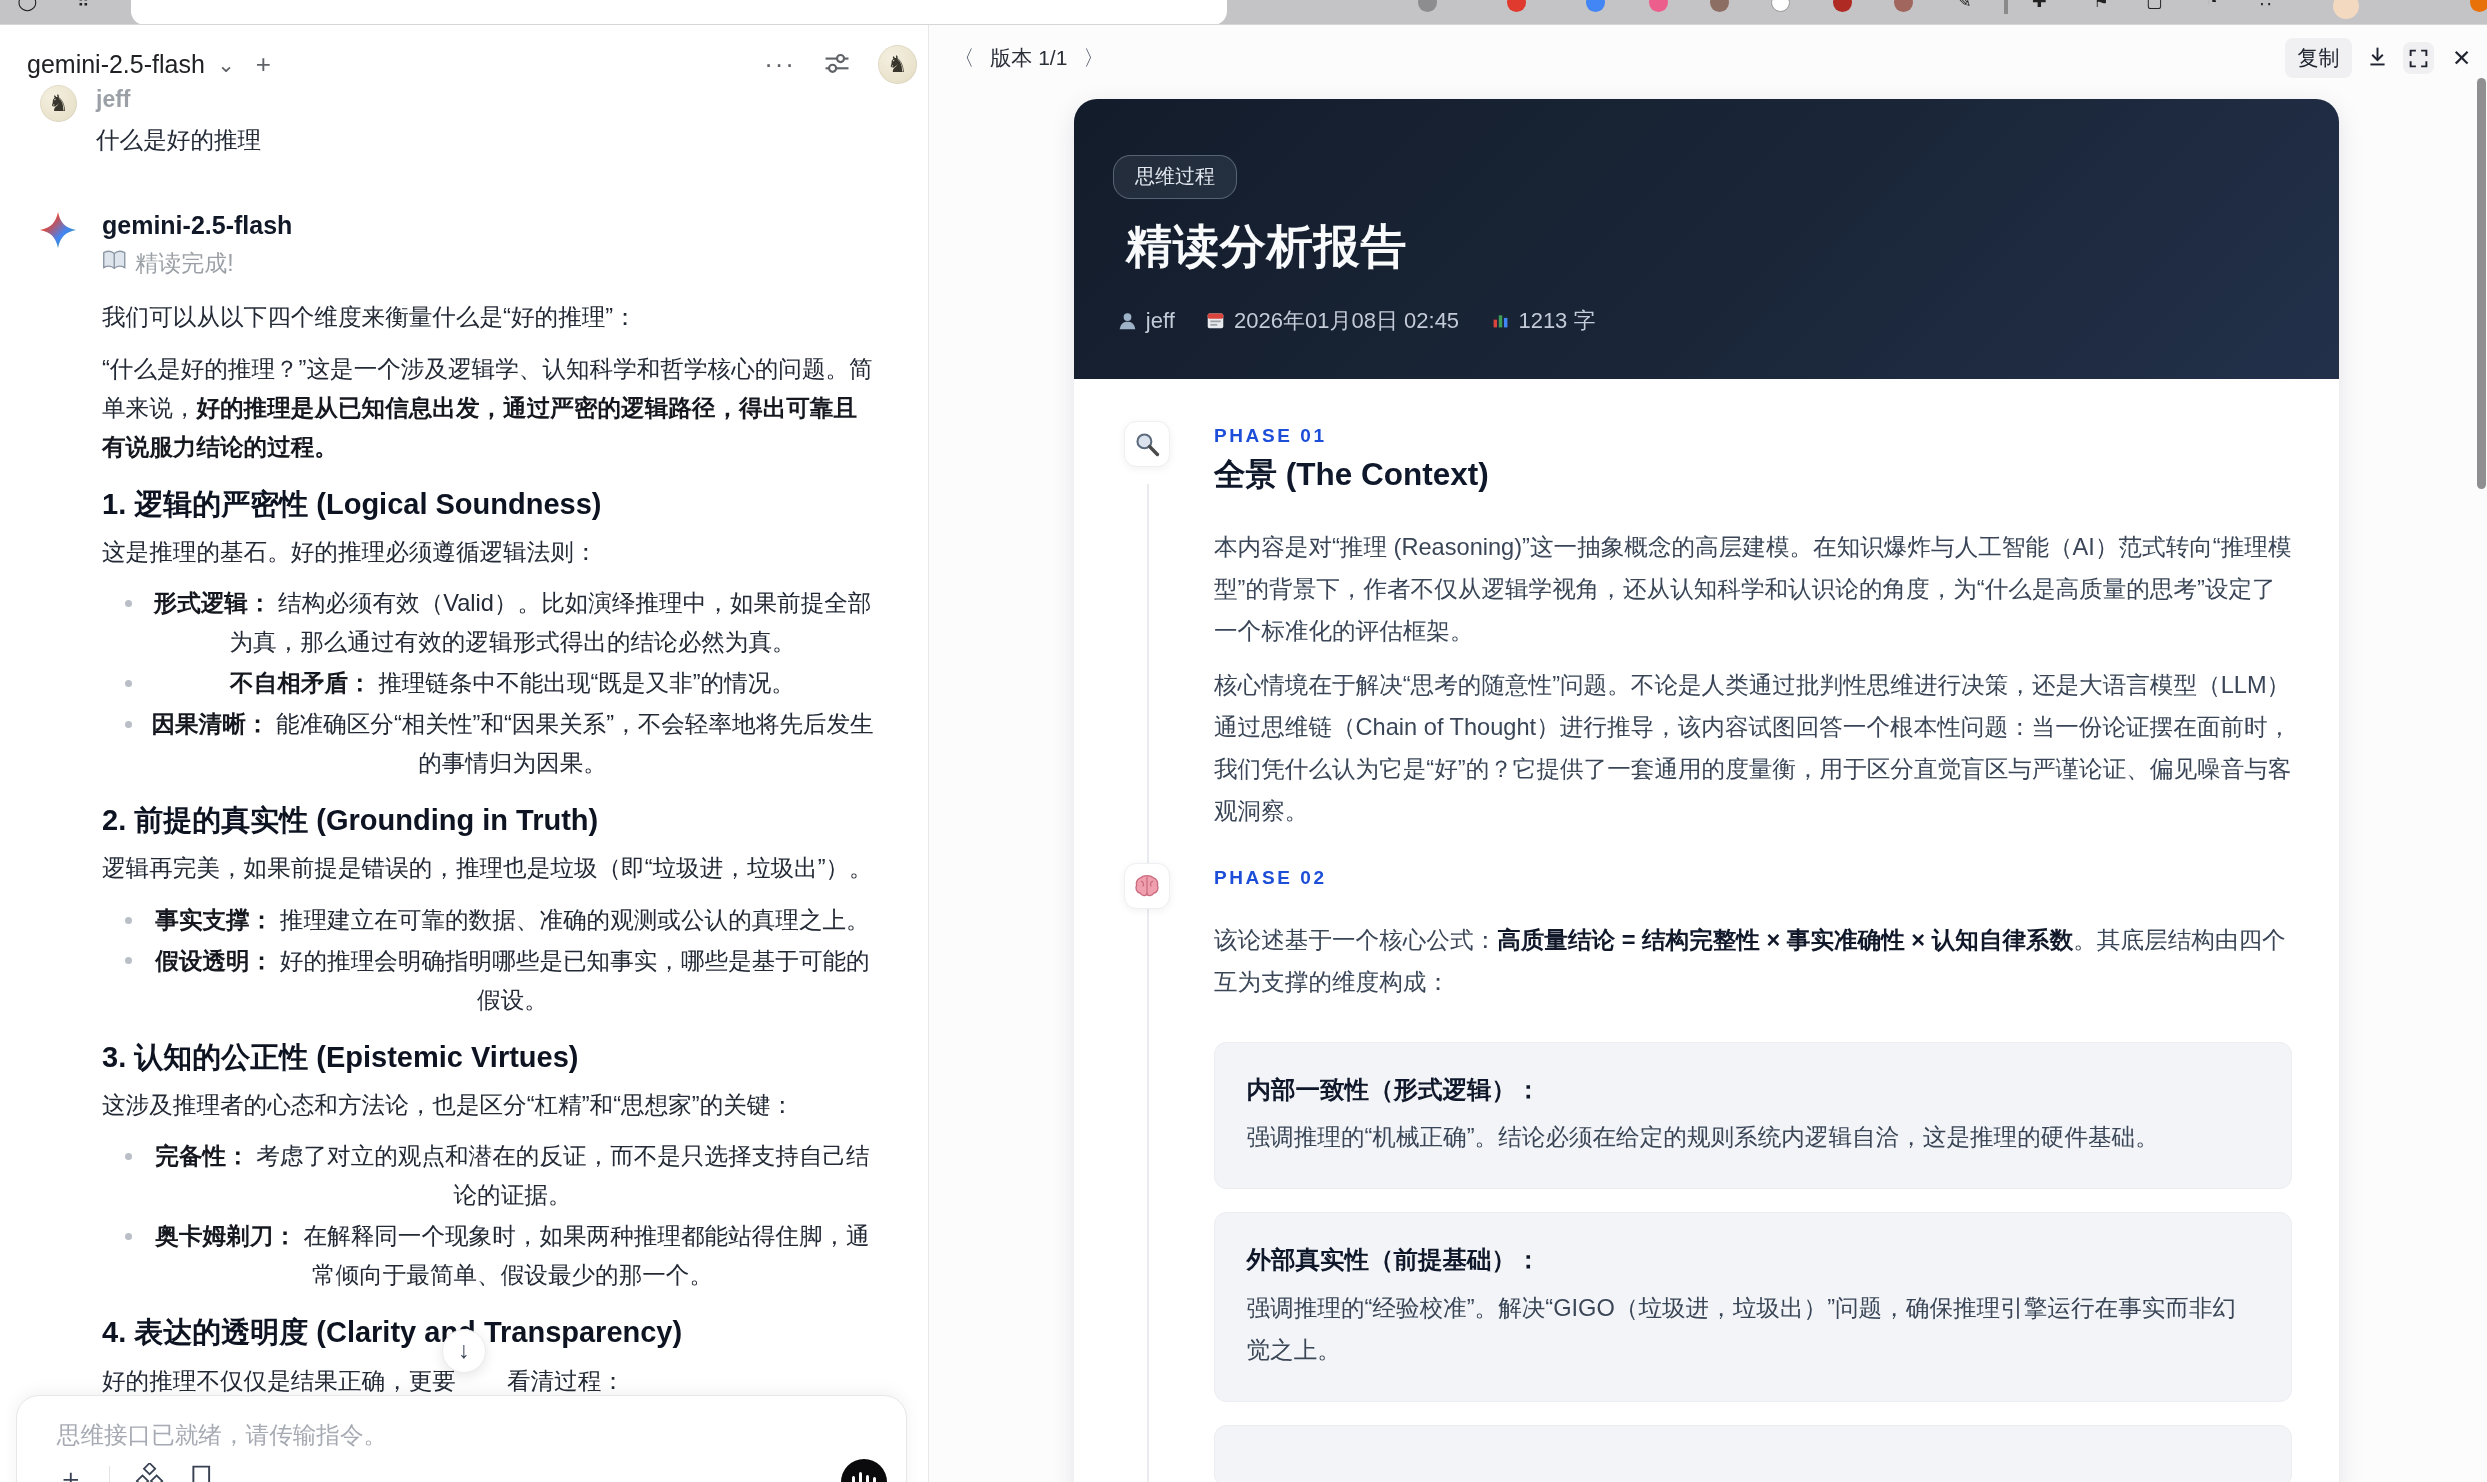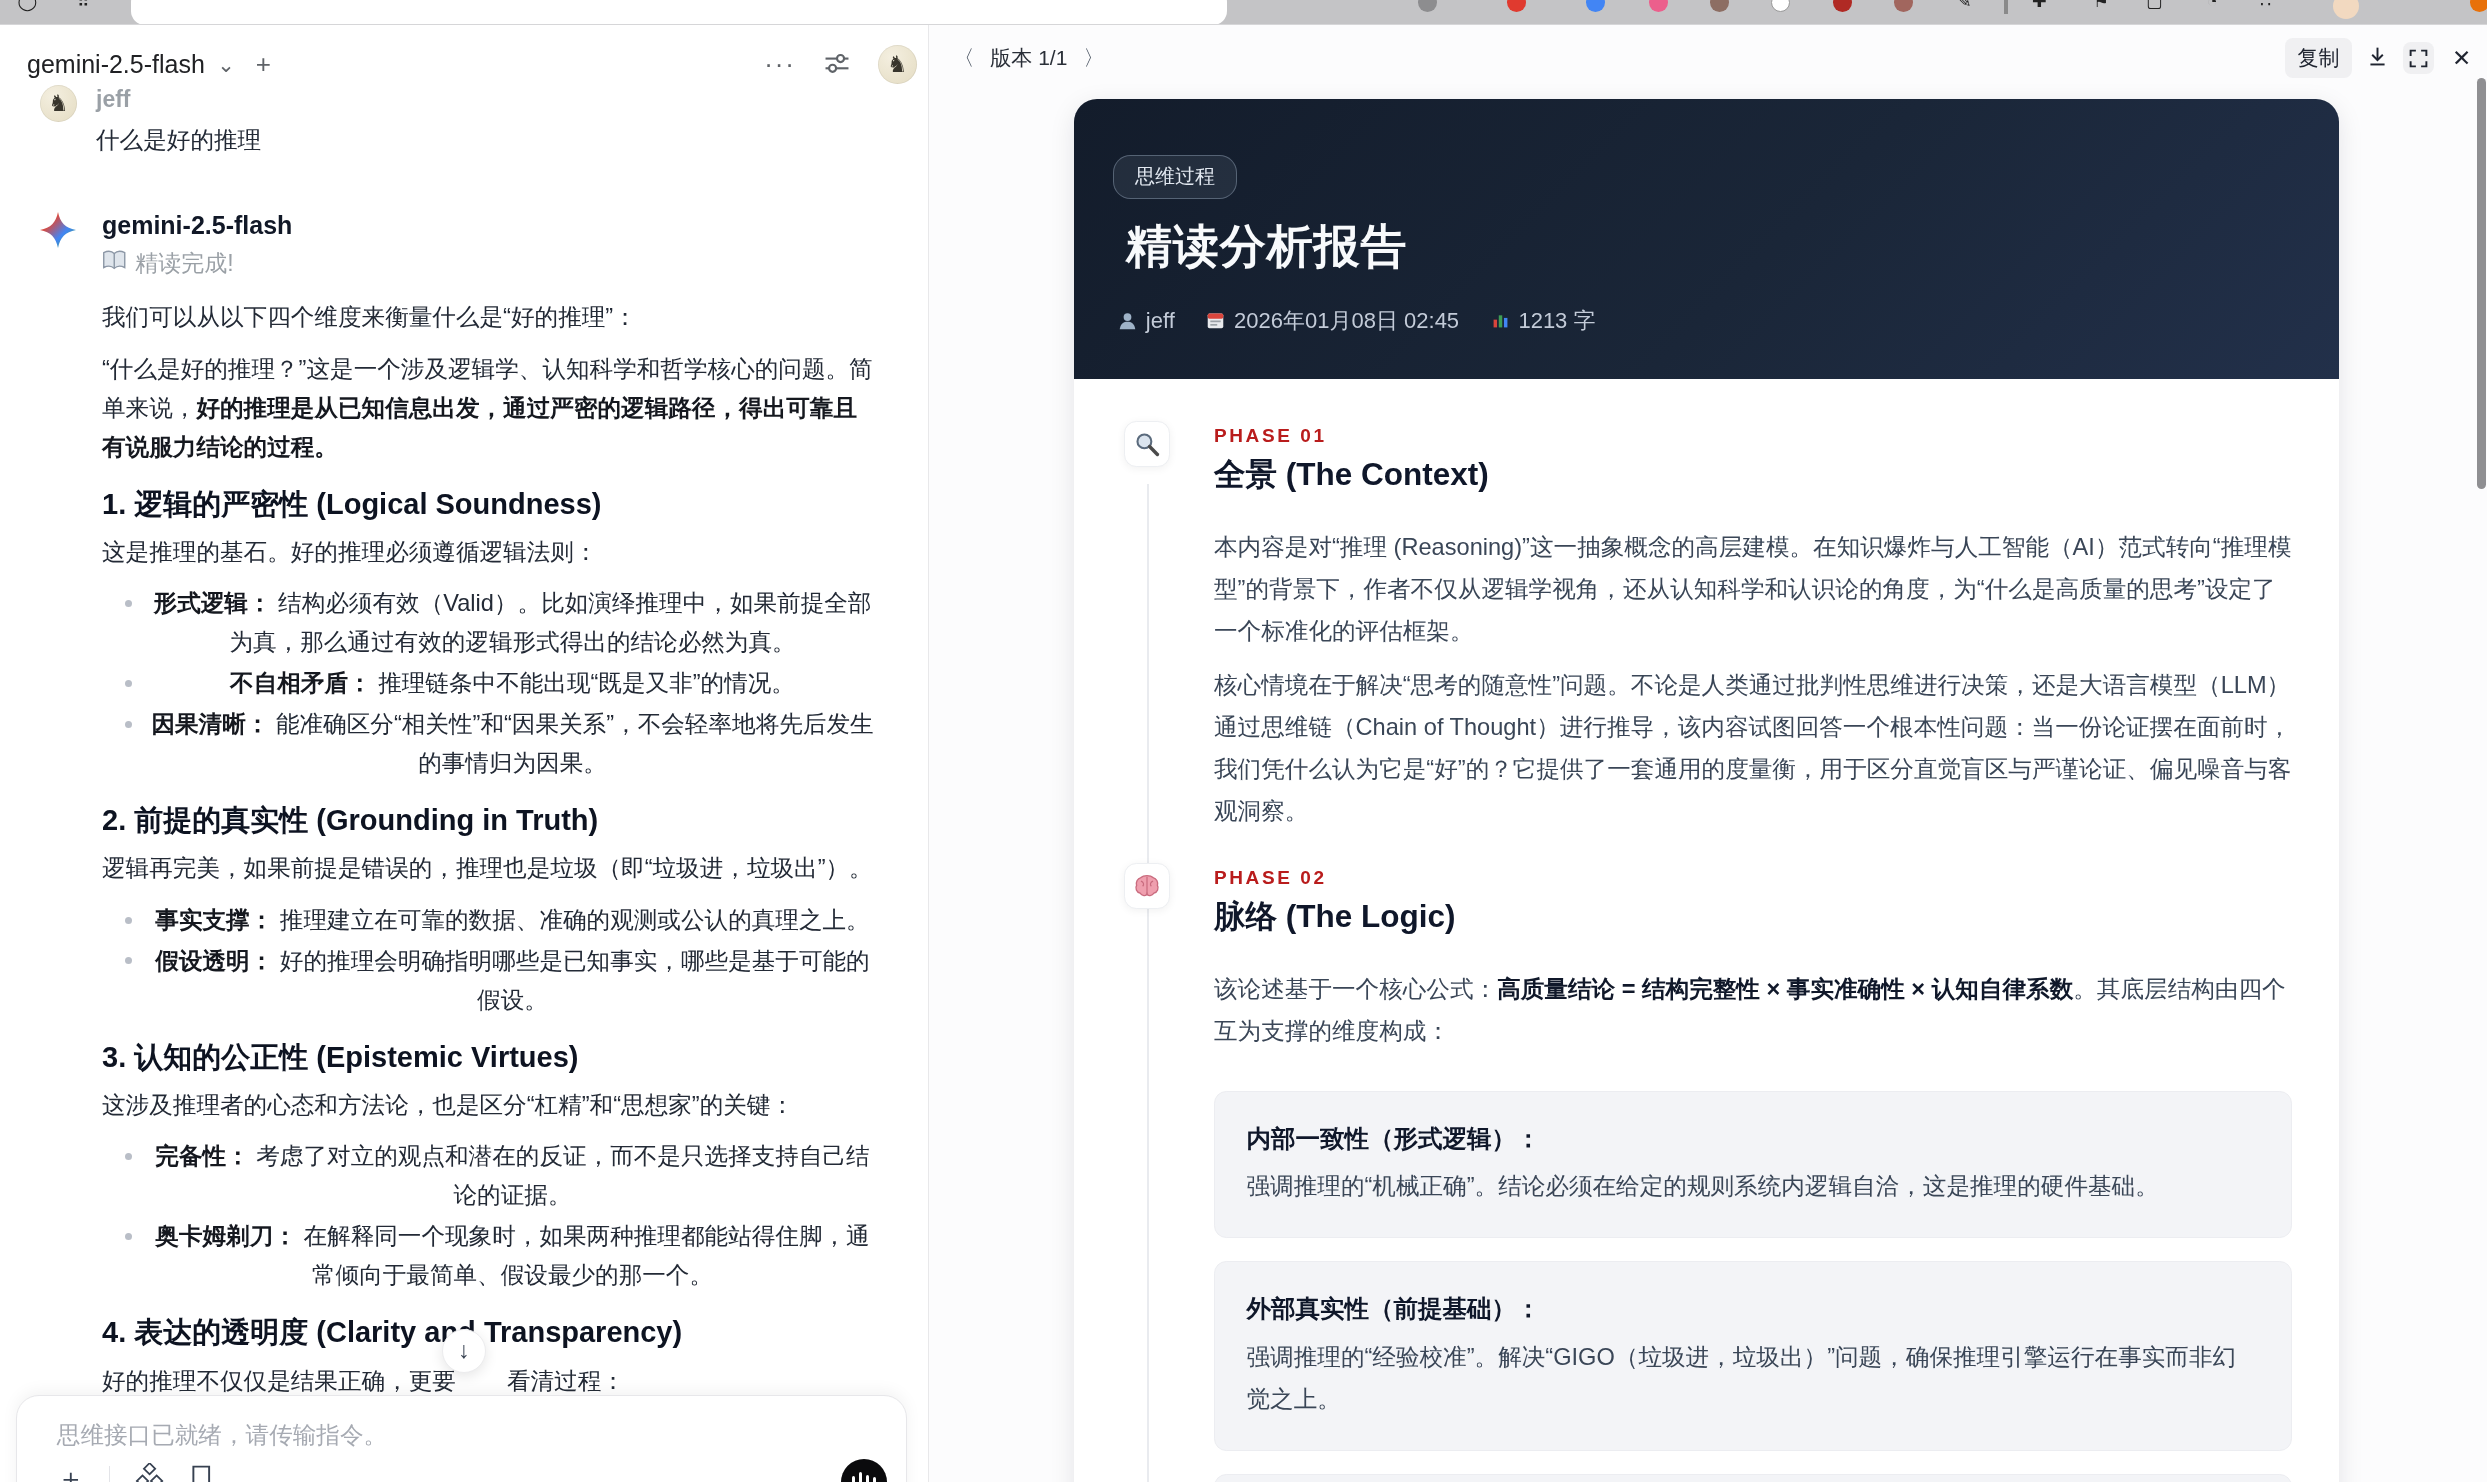--- a/index.html
+++ b/index.html
@@ -105,21 +105,21 @@
   .meta-item { display:flex; align-items:center; gap:8.8px; }
 
   .card-content { position:relative; padding:46px 47px 35px 140px; }
   .timeline { position:absolute; left:73px; top:105px; bottom:0; width:1.8px; background:#e9ebef; }
   .phase { position:relative; }
   .phase + .phase { margin-top:35px; }
   .phase-icon { position:absolute; left:-90px; top:-3.5px; width:46px; height:46px;
     background:#fff; border:0.9px solid #edeff2; border-radius:12.3px;
     box-shadow:0 1.8px 8.8px rgba(0,0,0,.06); display:flex; align-items:center;
     justify-content:center; z-index:2; }
-  .phase-label { font-size:19px; font-weight:700; color:#b91c1c; letter-spacing:2.6px; }
+  .phase-label { font-size:19px; font-weight:700; color:#1d4ed8; letter-spacing:2.6px; }
   .phase-title { margin-top:7px; font-size:31.5px; font-weight:800; color:#0f172a; }
   .phase p { margin-top:30px; font-size:23.6px; line-height:42px; color:#3a4657; width:1078px; }
   .phase p + p { margin-top:12.3px; }
   .phase p strong { color:#10182a; font-weight:700; }
 
   .dim-cards { margin-top:39px; width:1078px; }
   .dim-card { background:#f3f4f7; border:0.9px solid #ecedf1; border-radius:12.3px;
     padding:30px 31.5px; }
   .dim-card + .dim-card { margin-top:23px; }
   .dim-title { font-size:24.5px; font-weight:700; color:#0f172a; }
@@ -367,21 +367,20 @@
           </div>
 
           <div class="phase">
             <div class="phase-icon">
               <svg width="26" height="24.5" viewBox="0 0 30 28">
                 <path d="M8 4 C4 5 2 9 3 13 C1 16 3 21 7 22 C9 25 14 26 15 23 C16 26 21 25 23 22 C27 21 29 16 27 13 C28 9 26 5 22 4 C19 1 11 1 8 4 Z" fill="#ef9fae" stroke="#c96b7e" stroke-width="1.6"></path>
                 <path d="M15 3 L15 23 M8 8 C11 9 12 12 10 14 M22 8 C19 9 18 12 20 14" stroke="#c96b7e" stroke-width="1.4" fill="none"></path>
               </svg>
             </div>
             <div class="phase-label">PHASE 02</div>
-            <div class="phase-title">脉络 (The Logic)</div>
             <p><span>该论述基于一个核心公式：</span><strong>高质量结论 = 结构完整性 × 事实准确性 × 认知自律系数</strong><span>。其底层结构由四个互为支撑的维度构成：</span></p>
 
             <div class="dim-cards">
               <div class="dim-card">
                 <div class="dim-title">内部一致性（形式逻辑）：</div>
                 <div class="dim-body">强调推理的“机械正确”。结论必须在给定的规则系统内逻辑自洽，这是推理的硬件基础。</div>
               </div>
               <div class="dim-card">
                 <div class="dim-title">外部真实性（前提基础）：</div>
                 <div class="dim-body">强调推理的“经验校准”。解决“GIGO（垃圾进，垃圾出）”问题，确保推理引擎运行在事实而非幻觉之上。</div>

